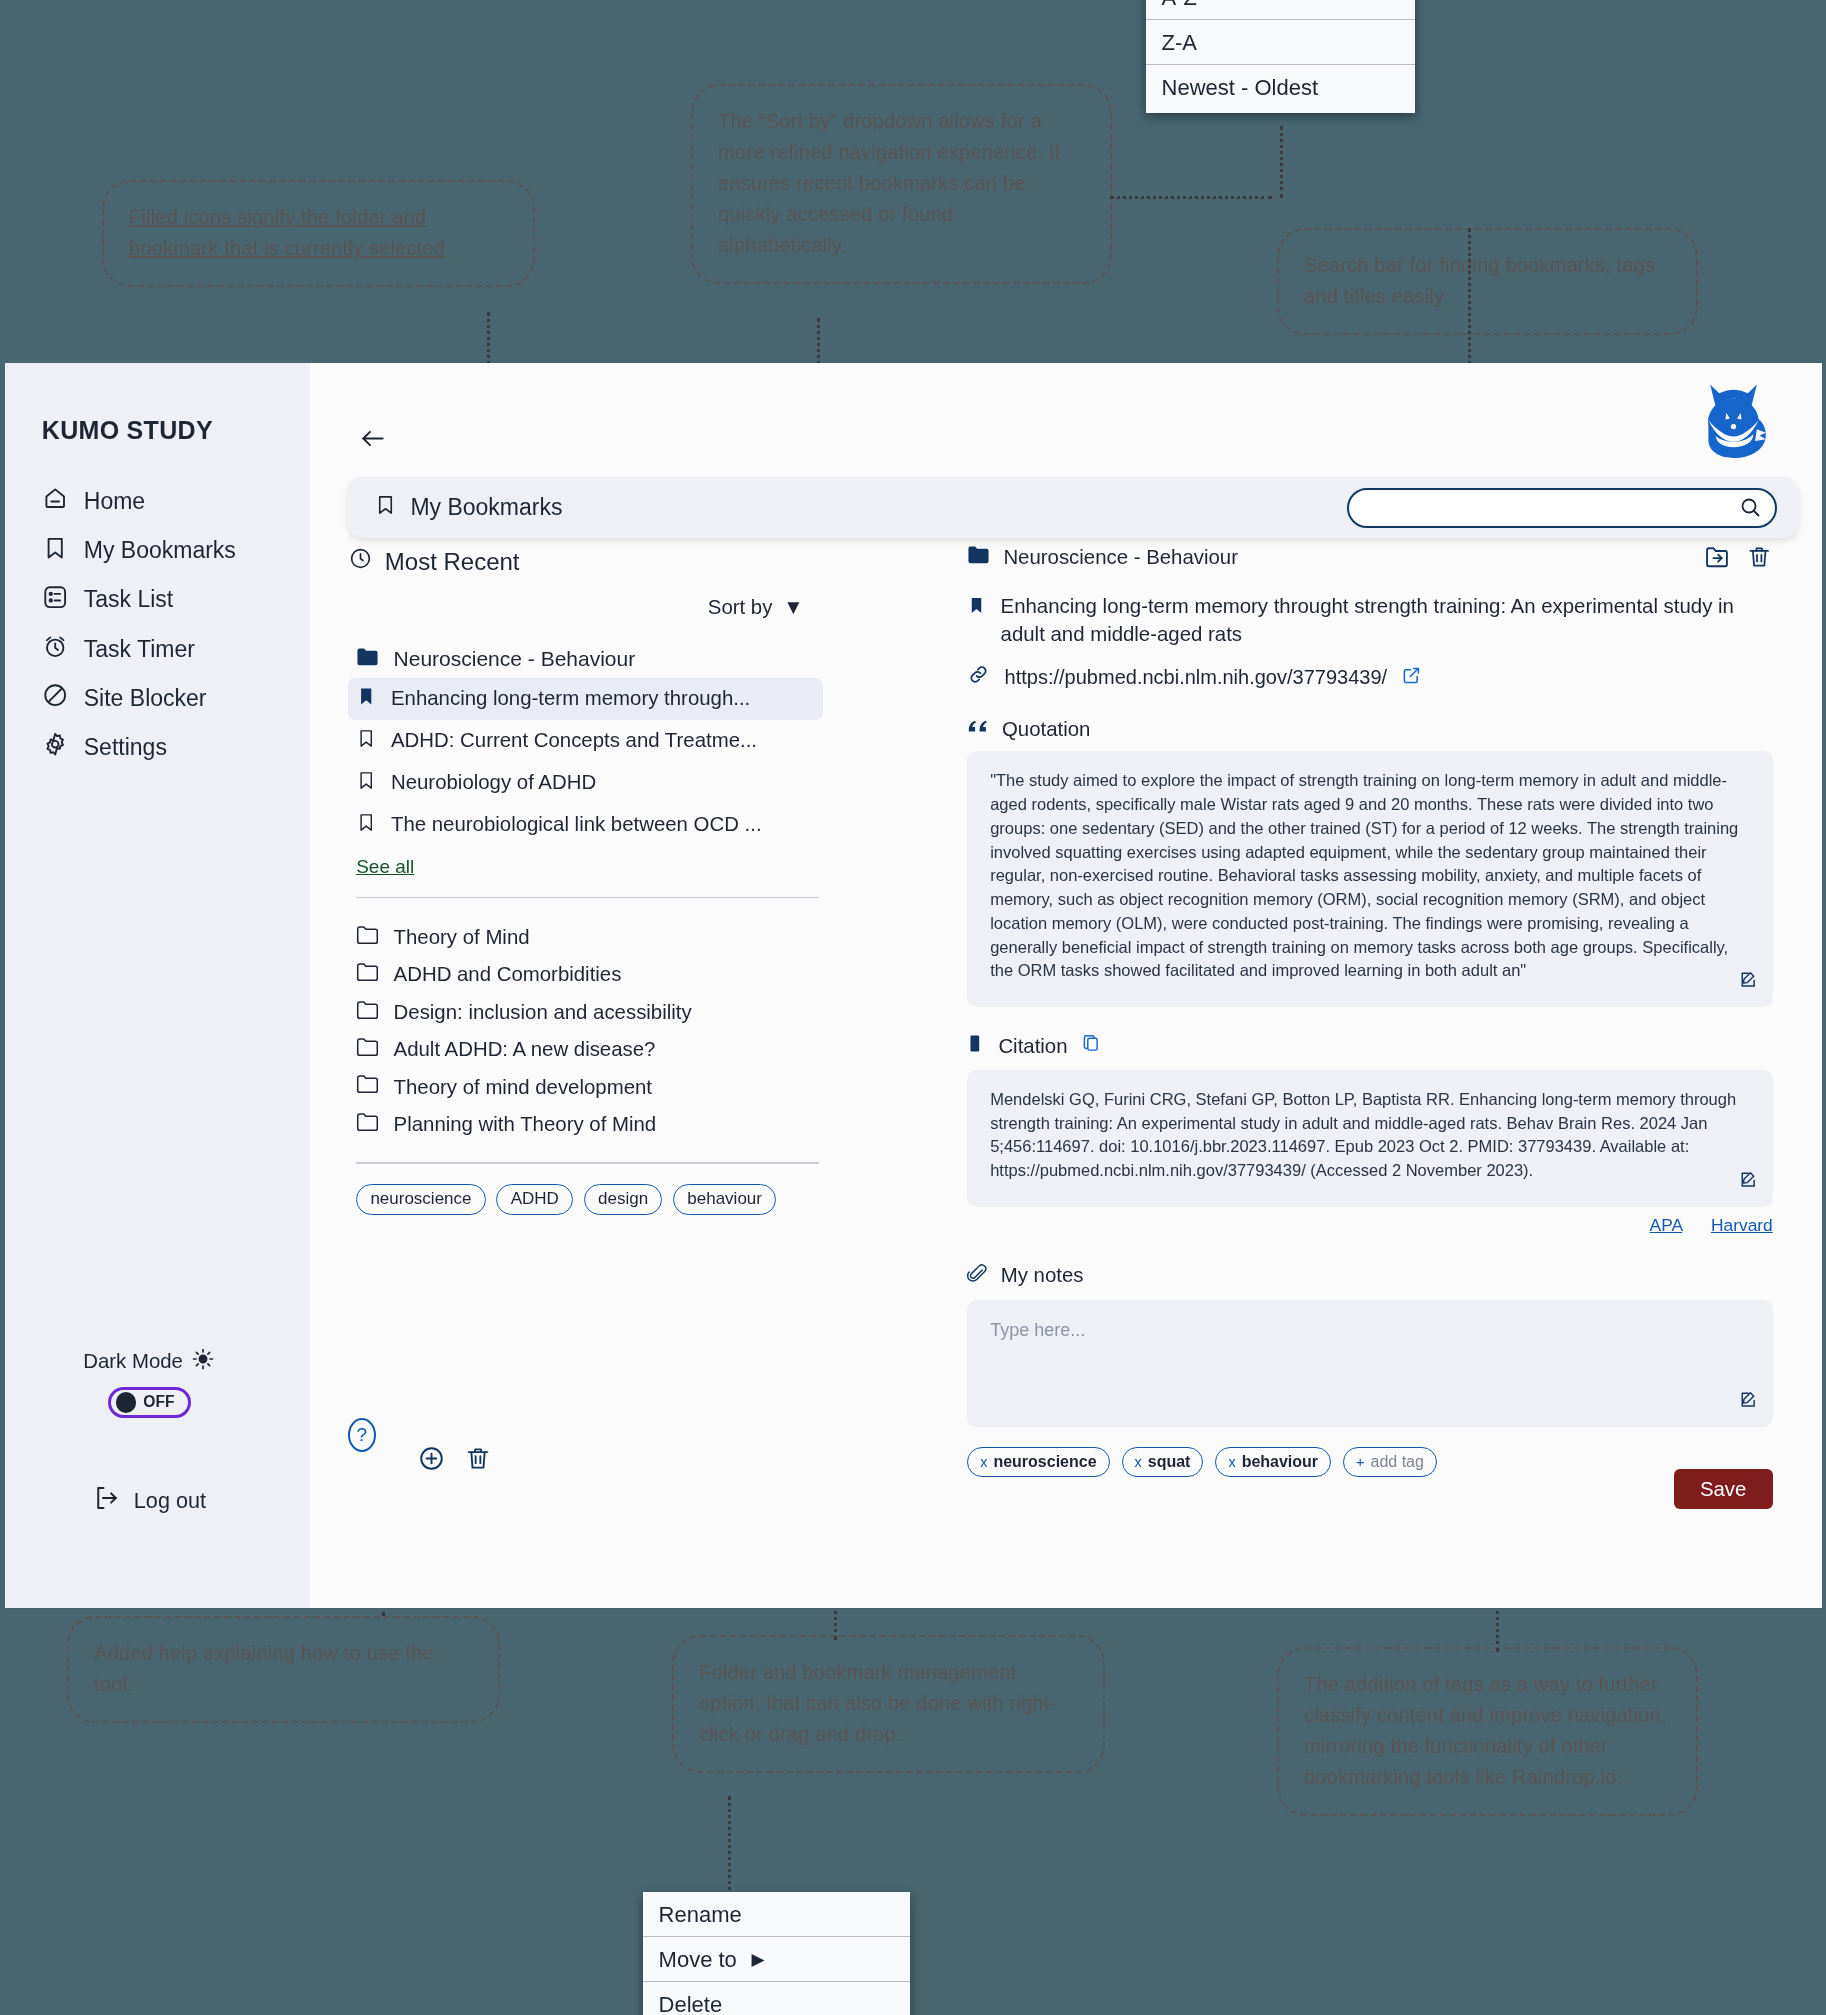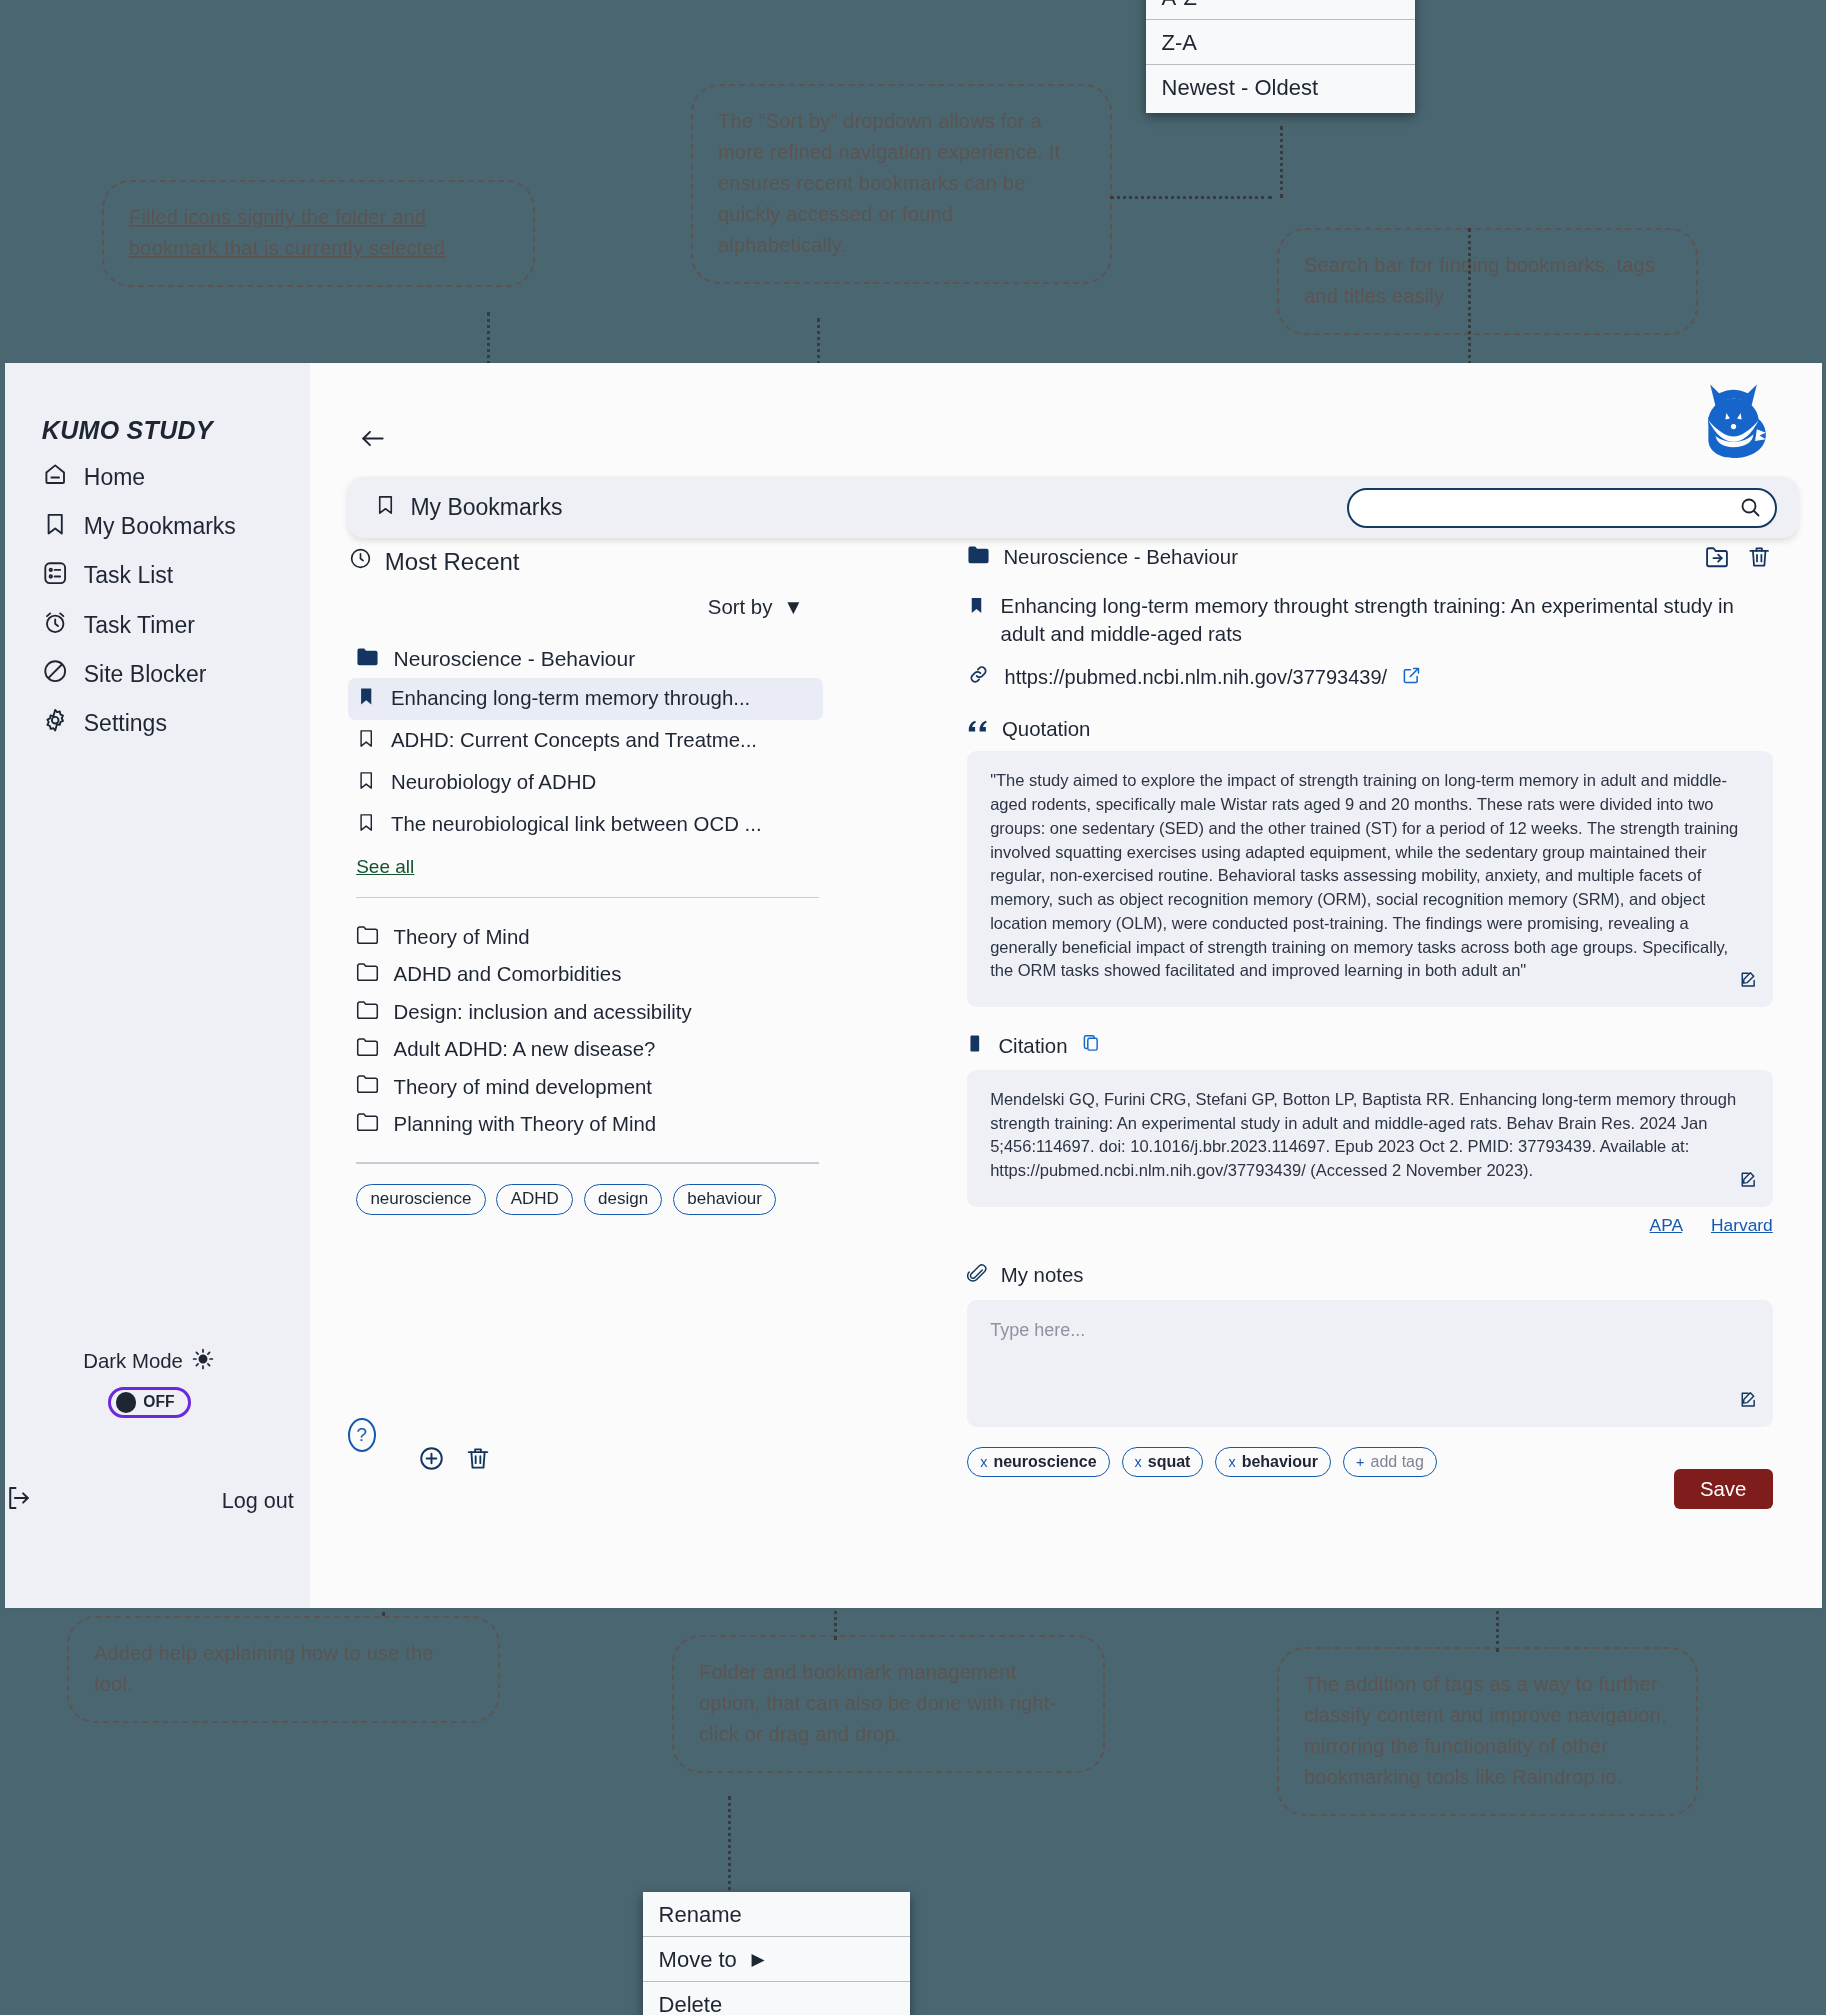--- a/index.html
+++ b/index.html
@@ -66,22 +66,21 @@
     background: #eef0f6;
     padding: 53px 0 0 0;
     position: relative;
     flex: 0 0 305px;
   }
   .brand {
     font-size: 25px;
     font-weight: bold;
     letter-spacing: 0.3px;
     padding-left: 37px;
-    margin-bottom: 8px;
-    font-style: italic;
+    margin-bottom: 32px;
   }
   .nav-item {
     display: flex;
     align-items: center;
     gap: 15.6px;
     padding: 8.4px 0 8.4px 37px;
     font-size: 23px;
   }
   .nav-item svg { flex: 0 0 auto; }
   .sidebar-bottom {
@@ -93,21 +92,21 @@
     display: flex; align-items: center; justify-content: center;
     gap: 8.4px; font-size: 20.4px; margin-bottom: 10.8px;
   }
   .toggle {
     display: inline-flex; align-items: center; gap: 7.2px;
     border: 3px solid #6d28d9; border-radius: 24px;
     padding: 2.4px 13.2px 2.4px 4.8px; font-size: 15.6px; font-weight: bold;
   }
   .knob { width: 20.4px; height: 20.4px; border-radius: 50%; background: #1e2533; }
   .logout {
-    display: flex; align-items: center; justify-content: space-between;
+    display: flex; align-items: center; justify-content: center;
     gap: 13.2px; font-size: 21.6px; margin-top: 66px;
   }
 
   .content { flex: 1 1 auto; position: relative; background: #fbfbfc; }
 
   .topbar { height: 131px; position: relative; }
   .back-arrow { position: absolute; left: 46px; top: 61px; }
   .fox { position: absolute; right: 43px; top: 15.6px; }
 
   .searchbar {

